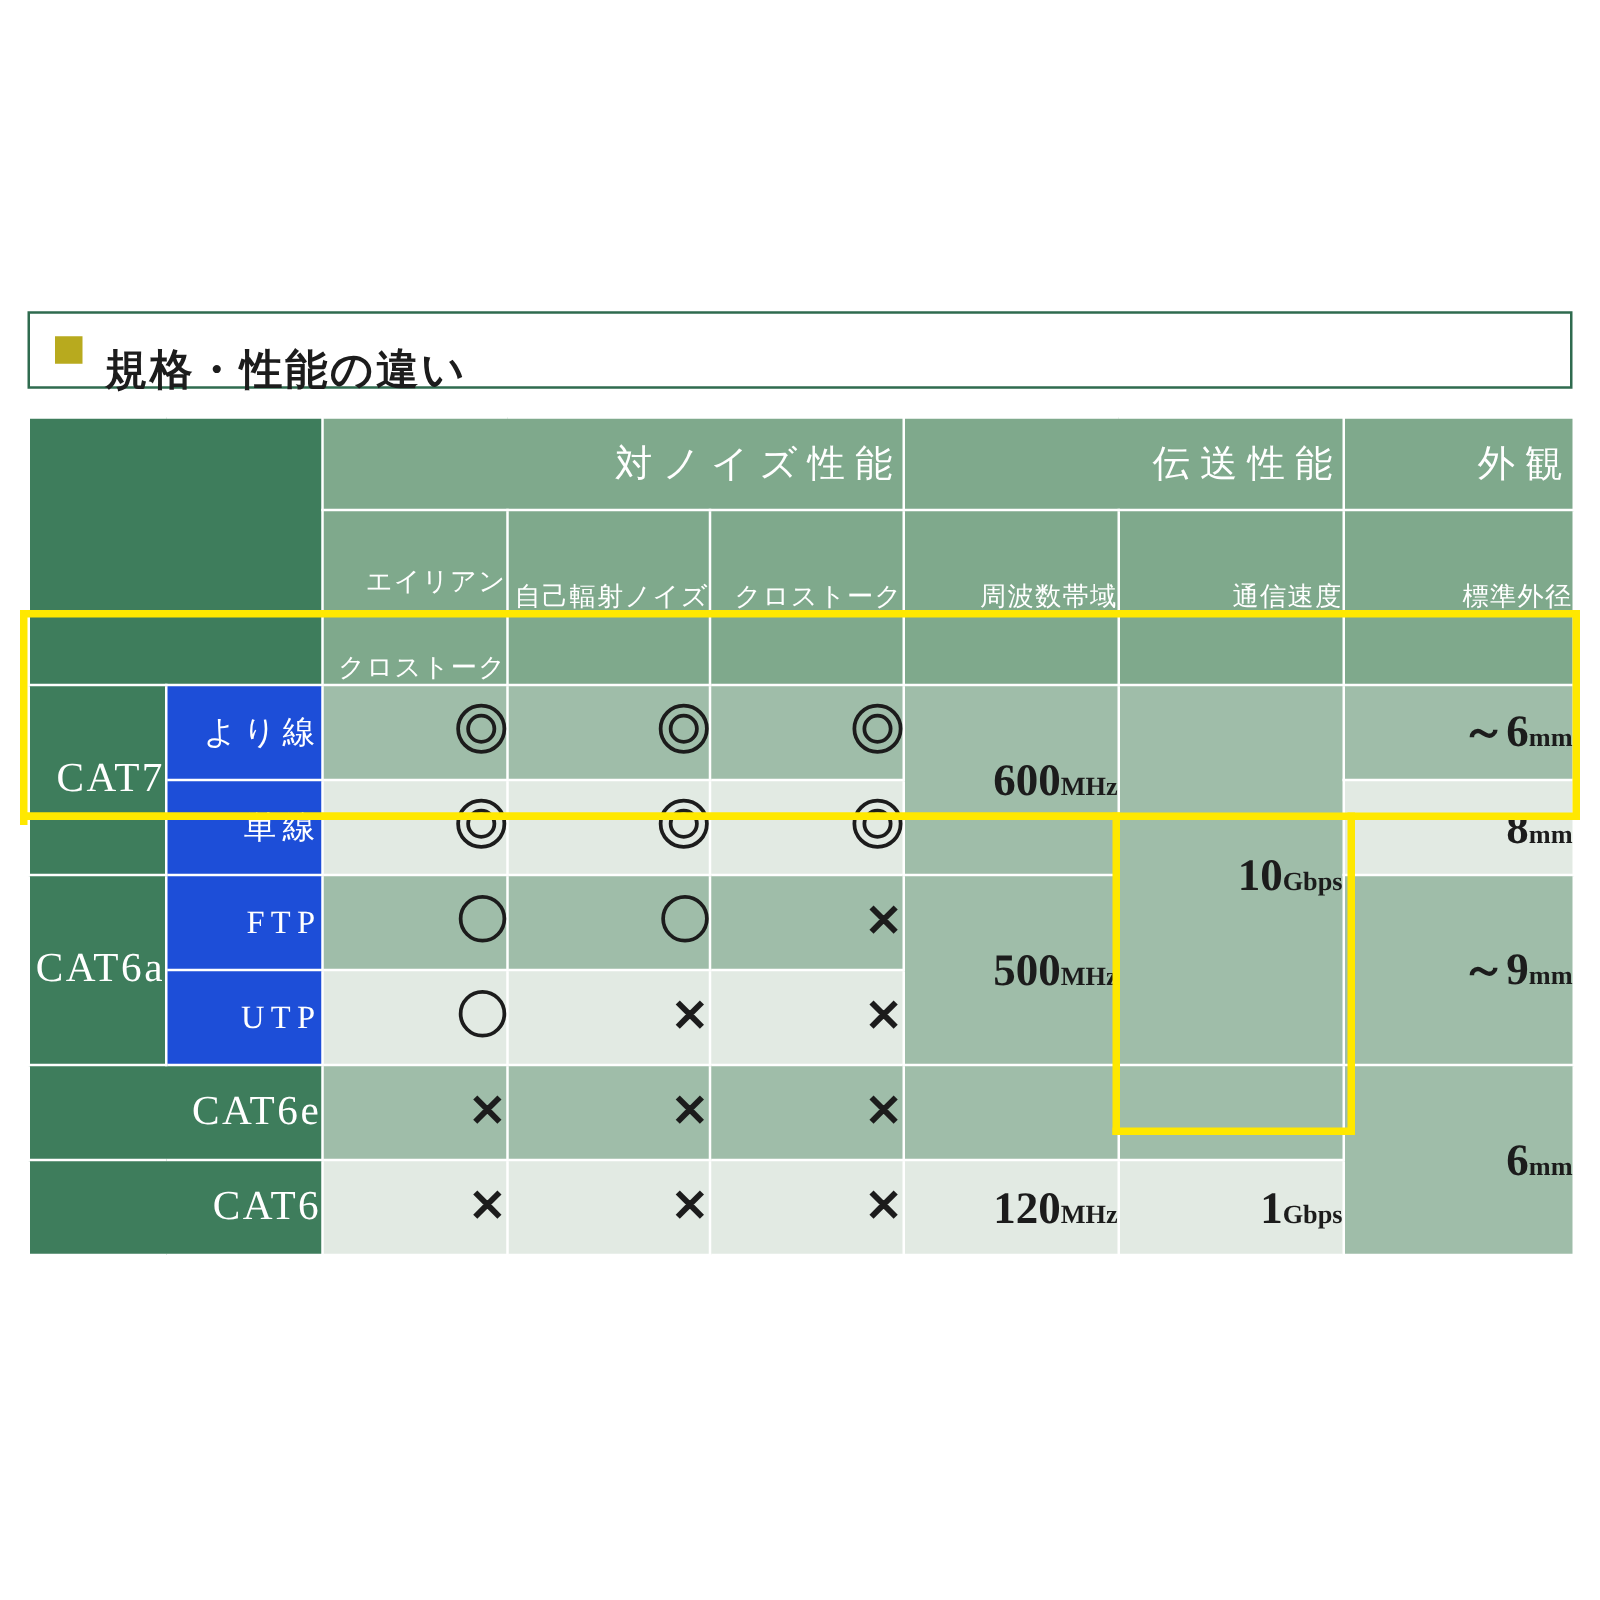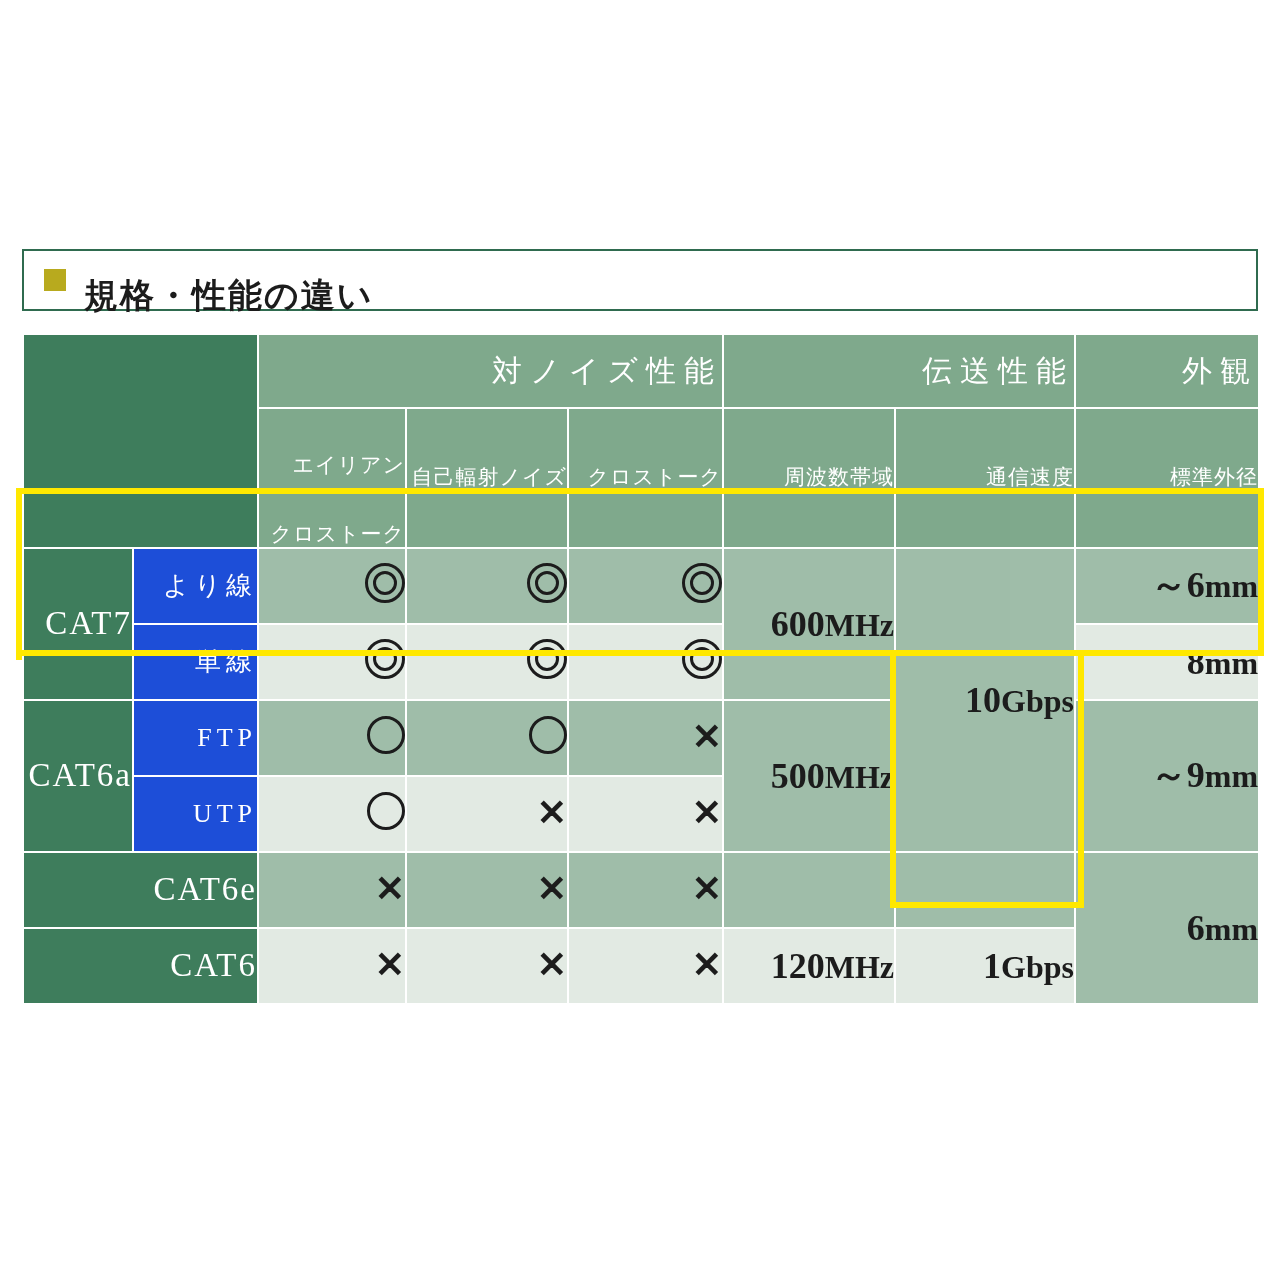--- a/index.html
+++ b/index.html
@@ -131,21 +131,21 @@
     font-weight: bold;
     line-height: 32px;
     color: #1c1c1c;
   }
 
   .val-big {
     font-size: 36px;
     font-weight: bold;
   }
   .val-unit {
-    font-size: 32px;
+    font-size: 21px;
     font-weight: bold;
   }
 
   .row-h { height: 76px; }
 
   
   .hl {
     position: absolute;
     border: 6px solid #ffe800;
     box-sizing: border-box;

